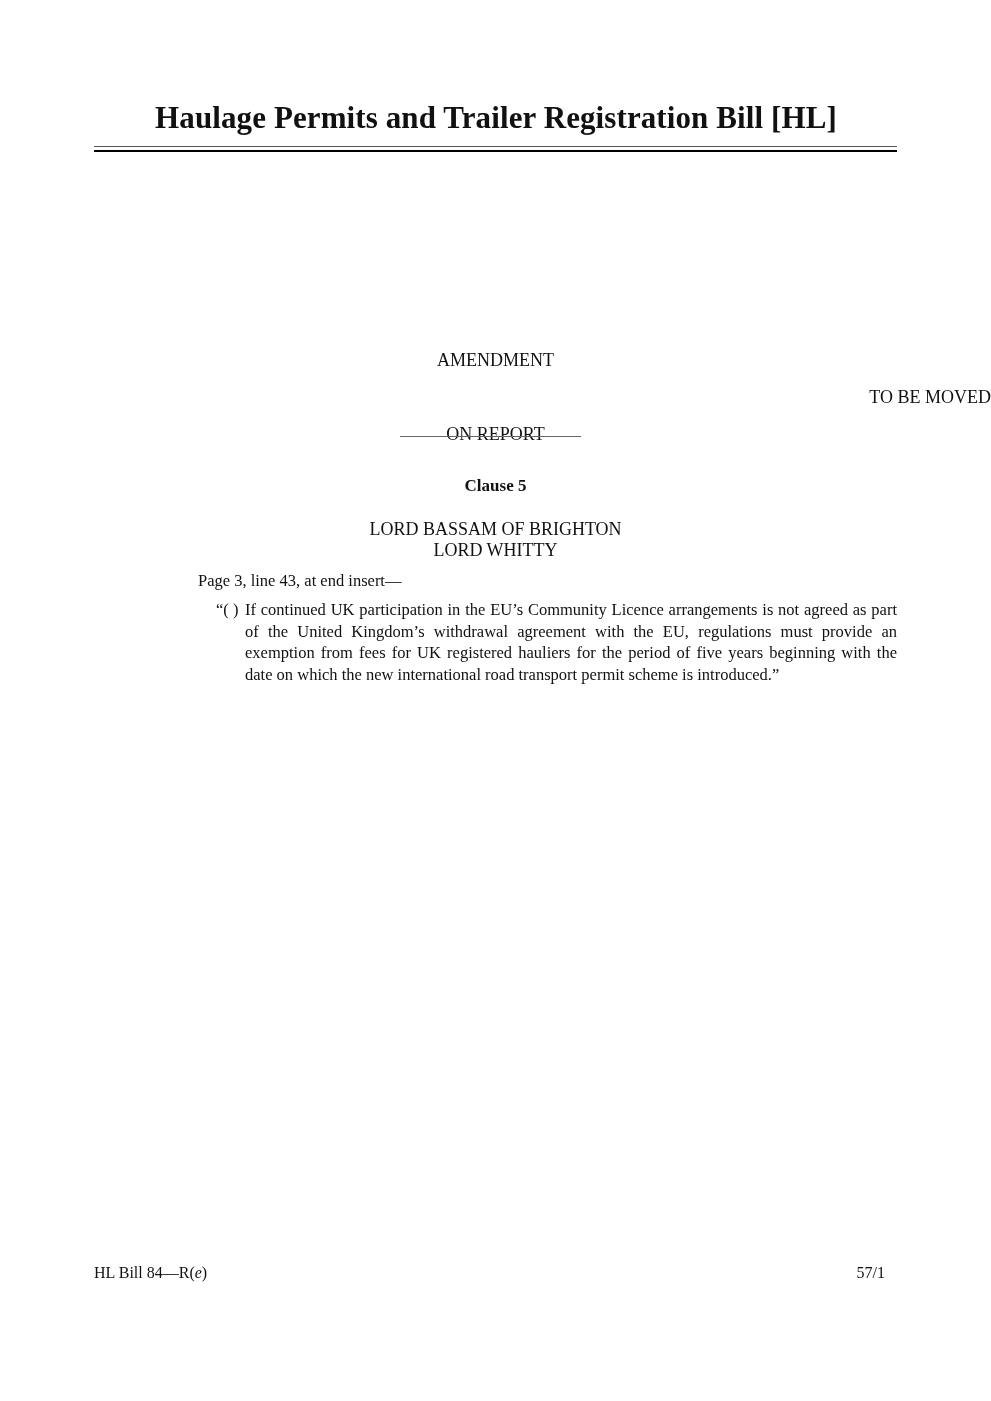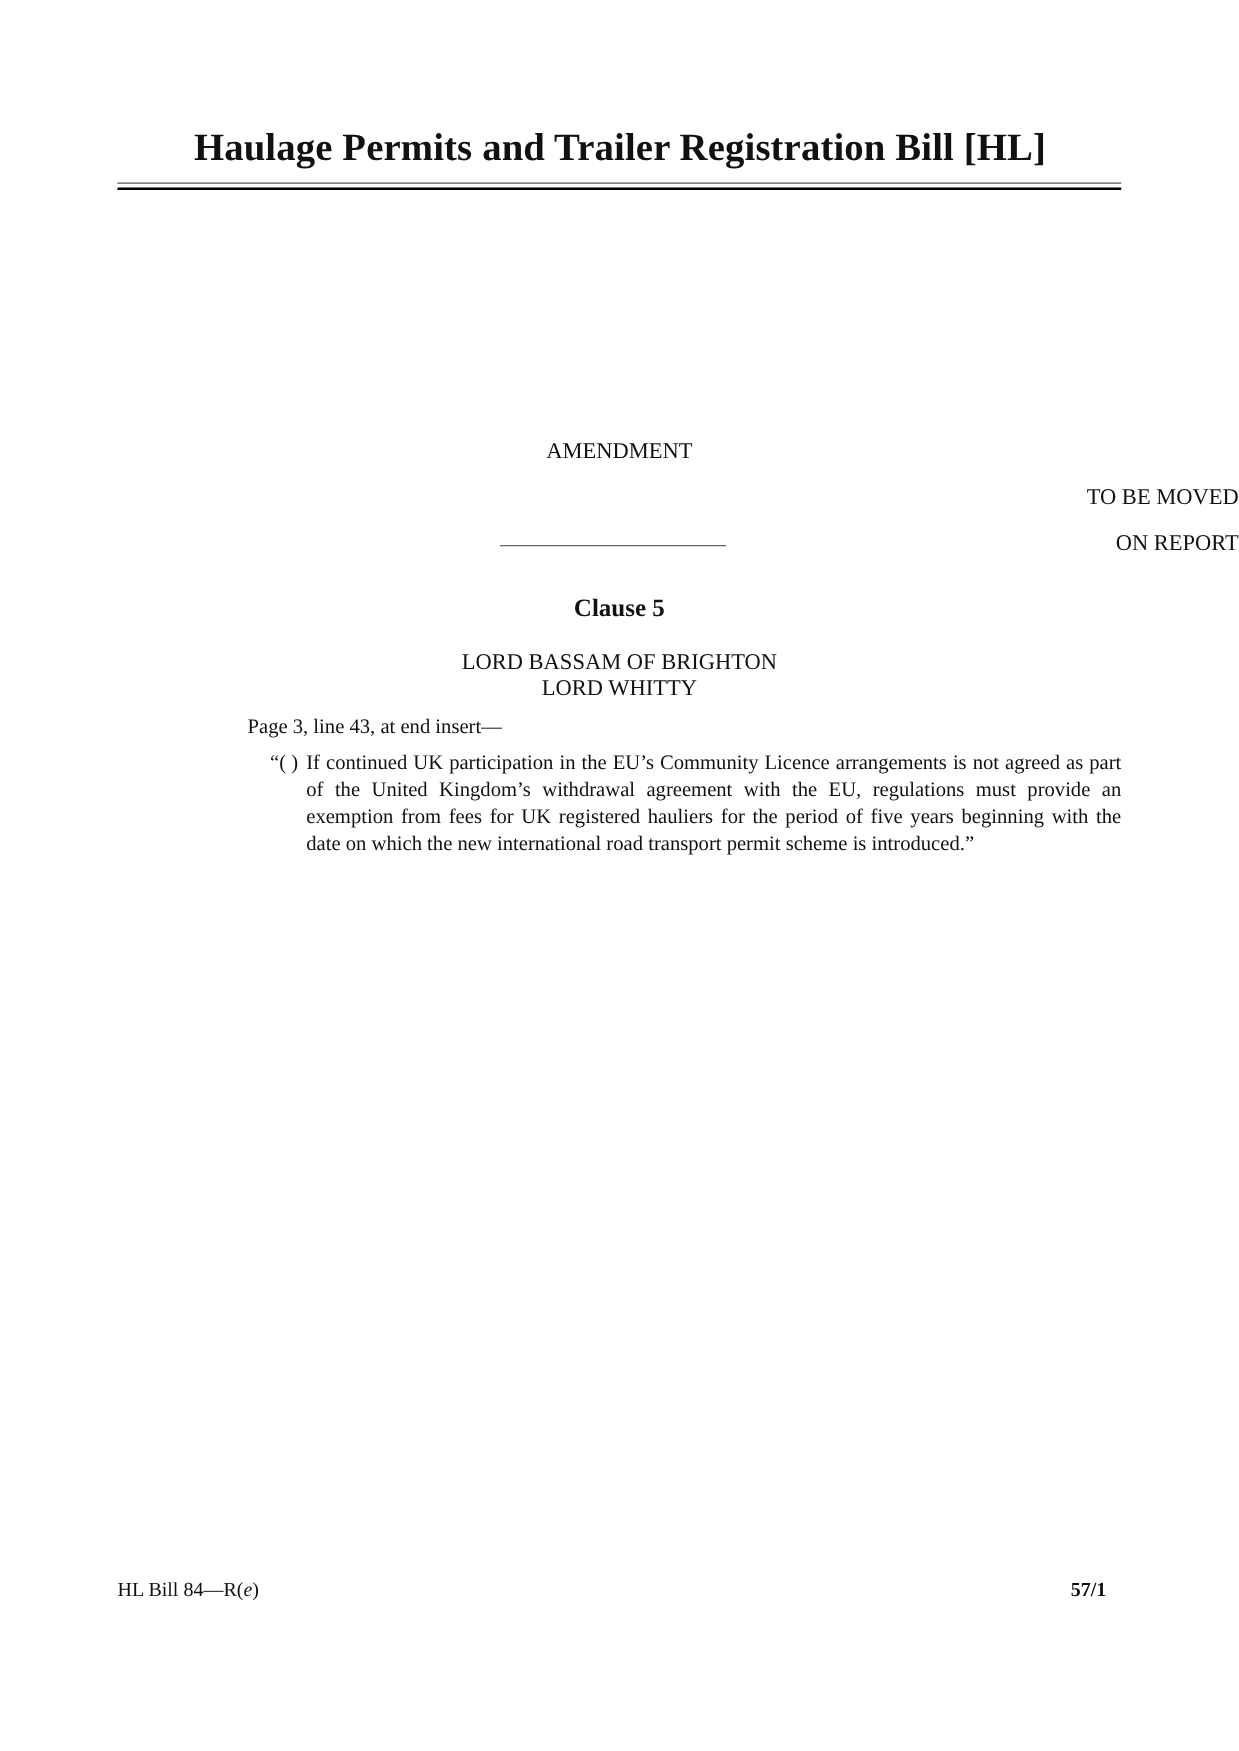--- a/index.html
+++ b/index.html
@@ -5,30 +5,30 @@
     html, body { margin: 0; padding: 0; background: #ffffff; }
     body { width: 991px; height: 1401px; position: relative; overflow: hidden;
            font-family: "Liberation Serif", "DejaVu Serif", serif; color: #111; }
     .title { position: absolute; left: 95px; width: 802px; top: 100px; text-align: center;
              font-size: 31px; font-weight: bold; letter-spacing: 0.1px; }
     .rule-thin { position: absolute; left: 94px; width: 803px; top: 146px; height: 1px; background: #555; }
     .rule-thick { position: absolute; left: 94px; width: 803px; top: 150px; height: 2px; background: #000; }
     .center-block { position: absolute; left: 0; width: 991px; text-align: center; font-size: 18px; margin-top: 44px; }
     .l1 { top: 306px; }
     .l2 { top: 343px; text-align: right; }
-    .l3 { top: 380px; text-align: right; }
+    .l3 { top: 380px; }
     .short-rule { position: absolute; left: 400px; width: 181px; top: 436px; height: 1px; background: #666; }
-    .clause { position: absolute; left: 0; width: 991px; top: 476px; text-align: center; font-size: 20px; font-weight: bold; }
+    .clause { position: absolute; left: 0; width: 991px; top: 476px; text-align: center; font-size: 17px; font-weight: bold; }
     .movers { position: absolute; left: 0; width: 991px; top: 519px; text-align: center; font-size: 18px; line-height: 21px; }
     .instruction { position: absolute; left: 198px; top: 571px; font-size: 16.5px; }
     .amend { position: absolute; left: 216px; top: 599px; width: 681px; font-size: 16.5px; line-height: 21.5px; }
     .amend .num { position: absolute; left: 0; top: 0; }
     .amend .text { margin-left: 29px; text-align: justify; text-align-last: left; }
     .footer-left { position: absolute; left: 94px; top: 1264px; font-size: 16px; }
-    .footer-right { position: absolute; right: 106px; top: 1264px; font-size: 16px; font-weight: bold; }
+    .footer-right { position: absolute; right: 106px; top: 1264px; font-size: 16px; }
   </style>
 </head>
 <body>
 
 <div>
   <div class="title">Haulage Permits and Trailer Registration Bill [HL]</div>
   <div class="rule-thin"></div>
   <div class="rule-thick"></div>
 
   <div class="center-block l1">AMENDMENT</div>

